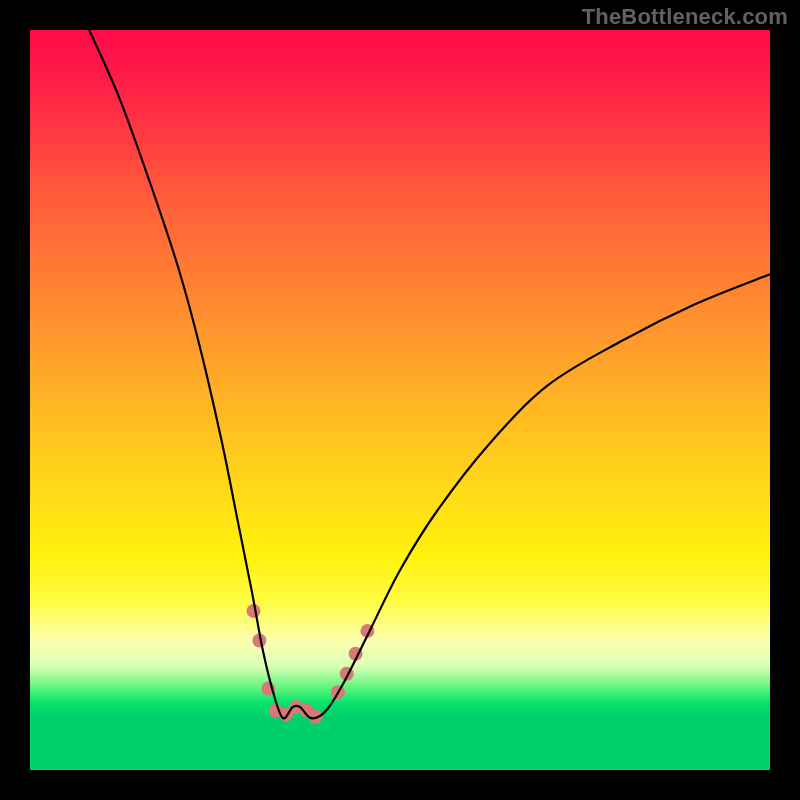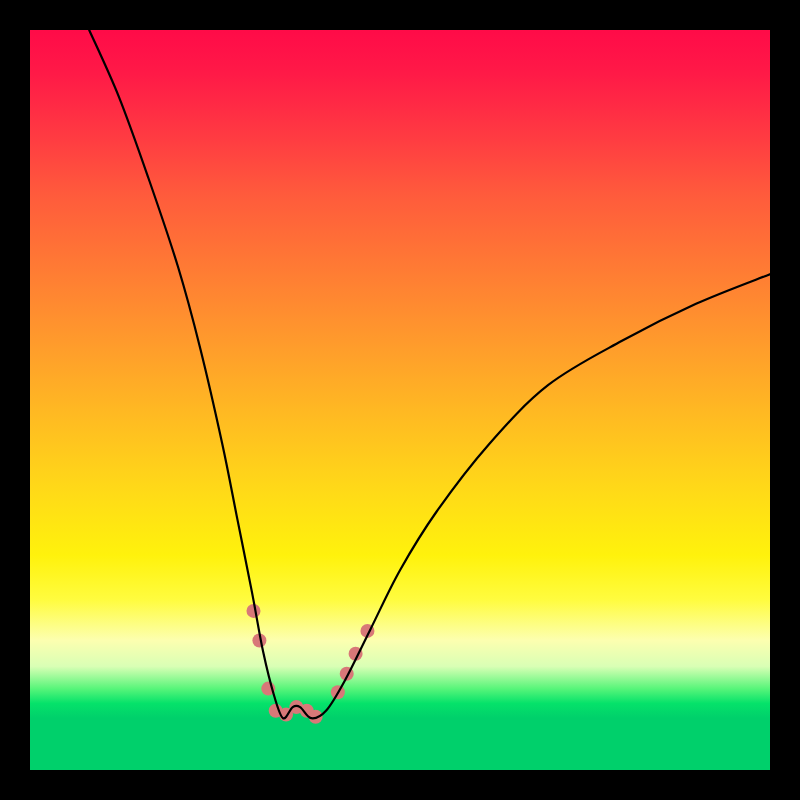--- a/index.html
+++ b/index.html
@@ -94,13 +94,14 @@
           <circle cx="285.64" cy="686.72" r="7" class="marker"></circle>
           <circle cx="307.84" cy="662.30" r="7" class="marker"></circle>
           <circle cx="316.72" cy="643.80" r="7" class="marker"></circle>
           <circle cx="325.60" cy="623.82" r="7" class="marker"></circle>
           <circle cx="337.44" cy="600.88" r="7" class="marker"></circle>
         </g>
       <path class="curve-path" d="M 59.20 0.00 C 64.13 11.10, 78.93 41.93, 88.80 66.60 C 98.67 91.27, 108.53 119.63, 118.40 148.00 C 128.27 176.37, 139.37 208.43, 148.00 236.80 C 156.63 265.17, 162.80 288.60, 170.20 318.20 C 177.60 347.80, 186.23 386.03, 192.40 414.40 C 198.57 442.77, 202.27 463.73, 207.20 488.40 C 212.13 513.07, 217.68 540.20, 222.00 562.40 C 226.32 584.60, 229.40 604.33, 233.10 621.60 C 236.80 638.87, 240.87 654.90, 244.20 666.00 C 247.53 677.10, 250.00 686.35, 253.08 688.20 C 256.16 690.05, 259.86 678.95, 262.70 677.10 C 265.54 675.25, 267.02 675.25, 270.10 677.10 C 273.18 678.95, 276.88 687.58, 281.20 688.20 C 285.52 688.82, 290.45 686.97, 296.00 680.80 C 301.55 674.63, 307.10 664.77, 314.50 651.20 C 321.90 637.63, 331.15 617.90, 340.40 599.40 C 349.65 580.90, 358.90 559.93, 370.00 540.20 C 381.10 520.47, 392.20 501.97, 407.00 481.00 C 421.80 460.03, 440.30 435.37, 458.80 414.40 C 477.30 393.43, 495.80 372.47, 518.00 355.20 C 540.20 337.93, 567.33 324.37, 592.00 310.80 C 616.67 297.23, 641.33 284.90, 666.00 273.80 C 690.67 262.70, 727.67 249.13, 740.00 244.20"></path>
     </svg>
   </div>
 
+  <div class="watermark">TheBottleneck.com</div>
 </div>
 
 </body></html>

